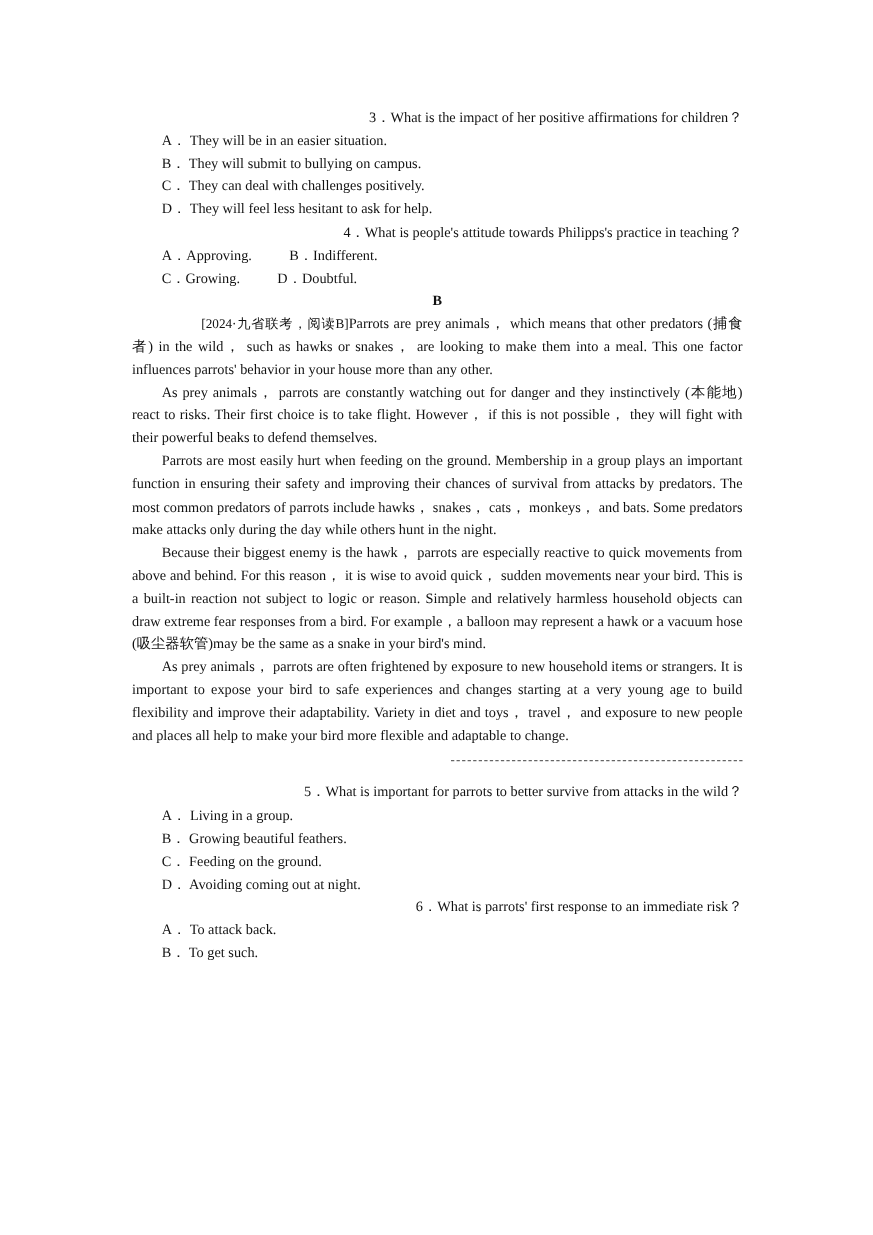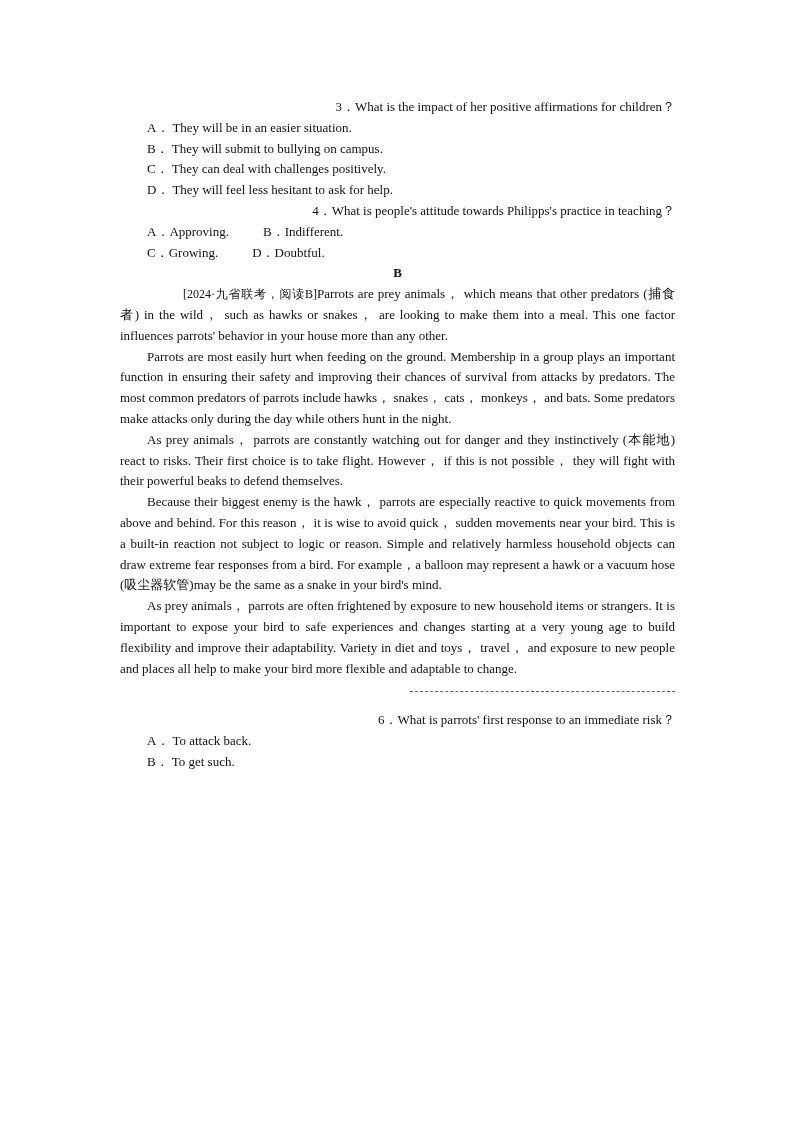--- a/index.html
+++ b/index.html
@@ -36,28 +36,35 @@
     </div>
     <div class="line opt pair">
       <span>C．Growing.</span><span class="b">D．Doubtful.</span>
     </div>
   </div>
 
   <div class="line center">B</div>
 
   <div>
     <p class="para"><span class="src">[2024·九省联考，阅读B]</span><span>Parrots are prey animals， which means that other predators (捕食者) in the wild， such as hawks or snakes， are looking to make them into a meal. This one factor influences parrots' behavior in your house more than any other.</span></p>
+    <p class="para">As prey animals， parrots are constantly watching out for danger and they instinctively (本能地) react to risks. Their first choice is to take flight. However， if this is not possible， they will fight with their powerful beaks to defend themselves.</p>
     <p class="para">Parrots are most easily hurt when feeding on the ground. Membership in a group plays an important function in ensuring their safety and improving their chances of survival from attacks by predators. The most common predators of parrots include hawks， snakes， cats， monkeys， and bats. Some predators make attacks only during the day while others hunt in the night.</p>
-    <p class="para">As prey animals， parrots are constantly watching out for danger and they instinctively (本能地) react to risks. Their first choice is to take flight. However， if this is not possible， they will fight with their powerful beaks to defend themselves.</p>
     <p class="para">Because their biggest enemy is the hawk， parrots are especially reactive to quick movements from above and behind. For this reason， it is wise to avoid quick， sudden movements near your bird. This is a built-in reaction not subject to logic or reason. Simple and relatively harmless household objects can draw extreme fear responses from a bird. For example，a balloon may represent a hawk or a vacuum hose (吸尘器软管)may be the same as a snake in your bird's mind.</p>
     <p class="para">As prey animals， parrots are often frightened by exposure to new household items or strangers. It is important to expose your bird to safe experiences and changes starting at a very young age to build flexibility and improve their adaptability. Variety in diet and toys， travel， and exposure to new people and places all help to make your bird more flexible and adaptable to change.</p>
   </div>
 
   <div class="rule"></div>
   <div class="gap"></div>
 
+  <div>
+    <div class="line q">5．What is important for parrots to better survive from attacks in the wild？</div>
+    <div class="line opt">A． Living in a group.</div>
+    <div class="line opt">B． Growing beautiful feathers.</div>
+    <div class="line opt">C． Feeding on the ground.</div>
+    <div class="line opt">D． Avoiding coming out at night.</div>
+  </div>
 
   <div>
     <div class="line q">6．What is parrots' first response to an immediate risk？</div>
     <div class="line opt">A． To attack back.</div>
     <div class="line opt">B． To get such.</div>
   </div>
 </div>
 
 </body></html>

